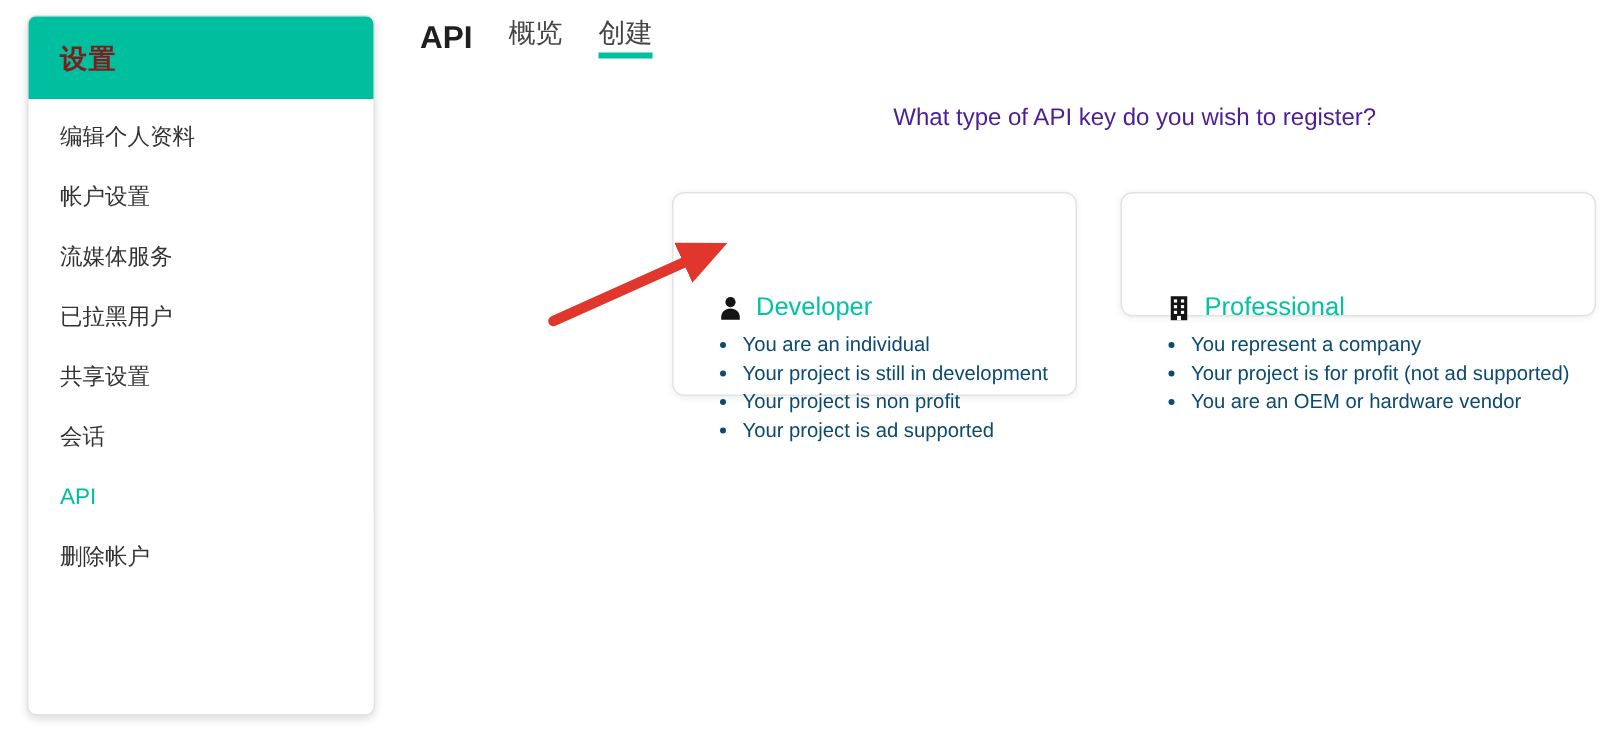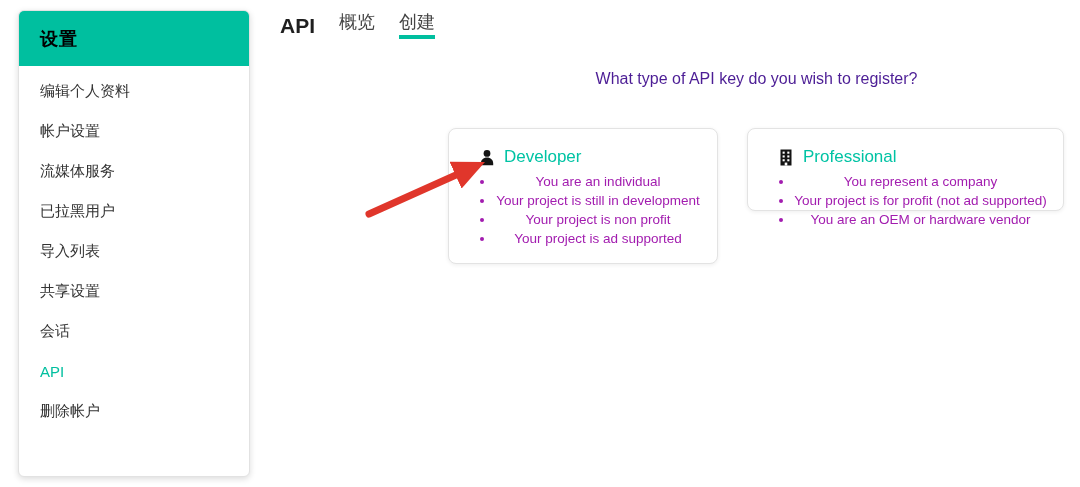--- a/index.html
+++ b/index.html
@@ -13,21 +13,21 @@
     width: 232px; height: 467px;
     background: #ffffff;
     border: 1px solid #e2e2e2;
     border-radius: 6px;
     box-shadow: 0 2px 6px rgba(0,0,0,0.14);
   }
   .sidebar-header {
     height: 55px;
     background: #00bf9f;
     border-radius: 5px 5px 0 0;
-    color: #000000;
+    color: #7f1d1d;
     font-size: 18px;
     font-weight: bold;
     display: flex;
     align-items: center;
     padding-left: 21px;
     letter-spacing: 1px;
   }
   .sidebar-nav { padding: 5px 0 0 0; }
   .nav-item {
     height: 40px;
@@ -84,36 +84,36 @@
     box-shadow: 0 1px 4px rgba(0,0,0,0.07);
     padding: 18px 16px 14px 16px;
     cursor: pointer;
   }
   .card-developer { left: 448px; width: 270px; height: 136px; }
   .card-professional { left: 747px; width: 317px; height: 83px; }
   .card-title-row {
     display: flex;
     align-items: center;
     padding-left: 14px;
+    margin-top: 48px;
   }
   .card-icon { width: 16px; height: 17px; display: inline-flex; margin-right: 9px; }
   .card-title {
     font-size: 17px;
     color: #00c3a4;
   }
   .card ul {
     margin-top: 5px;
     padding-left: 30px;
     list-style-type: disc;
   }
   .card li {
     font-size: 13.5px;
     line-height: 19px;
-    color: #a21caf;
-    text-align: center;
+    color: #0c4a6e;
   }
 
   
   .arrow-svg {
     position: absolute;
     left: 358px; top: 148px;
     width: 145px; height: 80px;
     pointer-events: none;
   }
 </style>
@@ -122,21 +122,20 @@
 
 <div class="page">
 
   <aside class="sidebar">
     <div class="sidebar-header">设置</div>
     <nav class="sidebar-nav">
       <div class="nav-item">编辑个人资料</div>
       <div class="nav-item">帐户设置</div>
       <div class="nav-item">流媒体服务</div>
       <div class="nav-item">已拉黑用户</div>
-      <div class="nav-item">导入列表</div>
       <div class="nav-item">共享设置</div>
       <div class="nav-item">会话</div>
       <div class="nav-item active">API</div>
       <div class="nav-item">删除帐户</div>
     </nav>
   </aside>
 
   <main>
 
     <div class="content-header">

